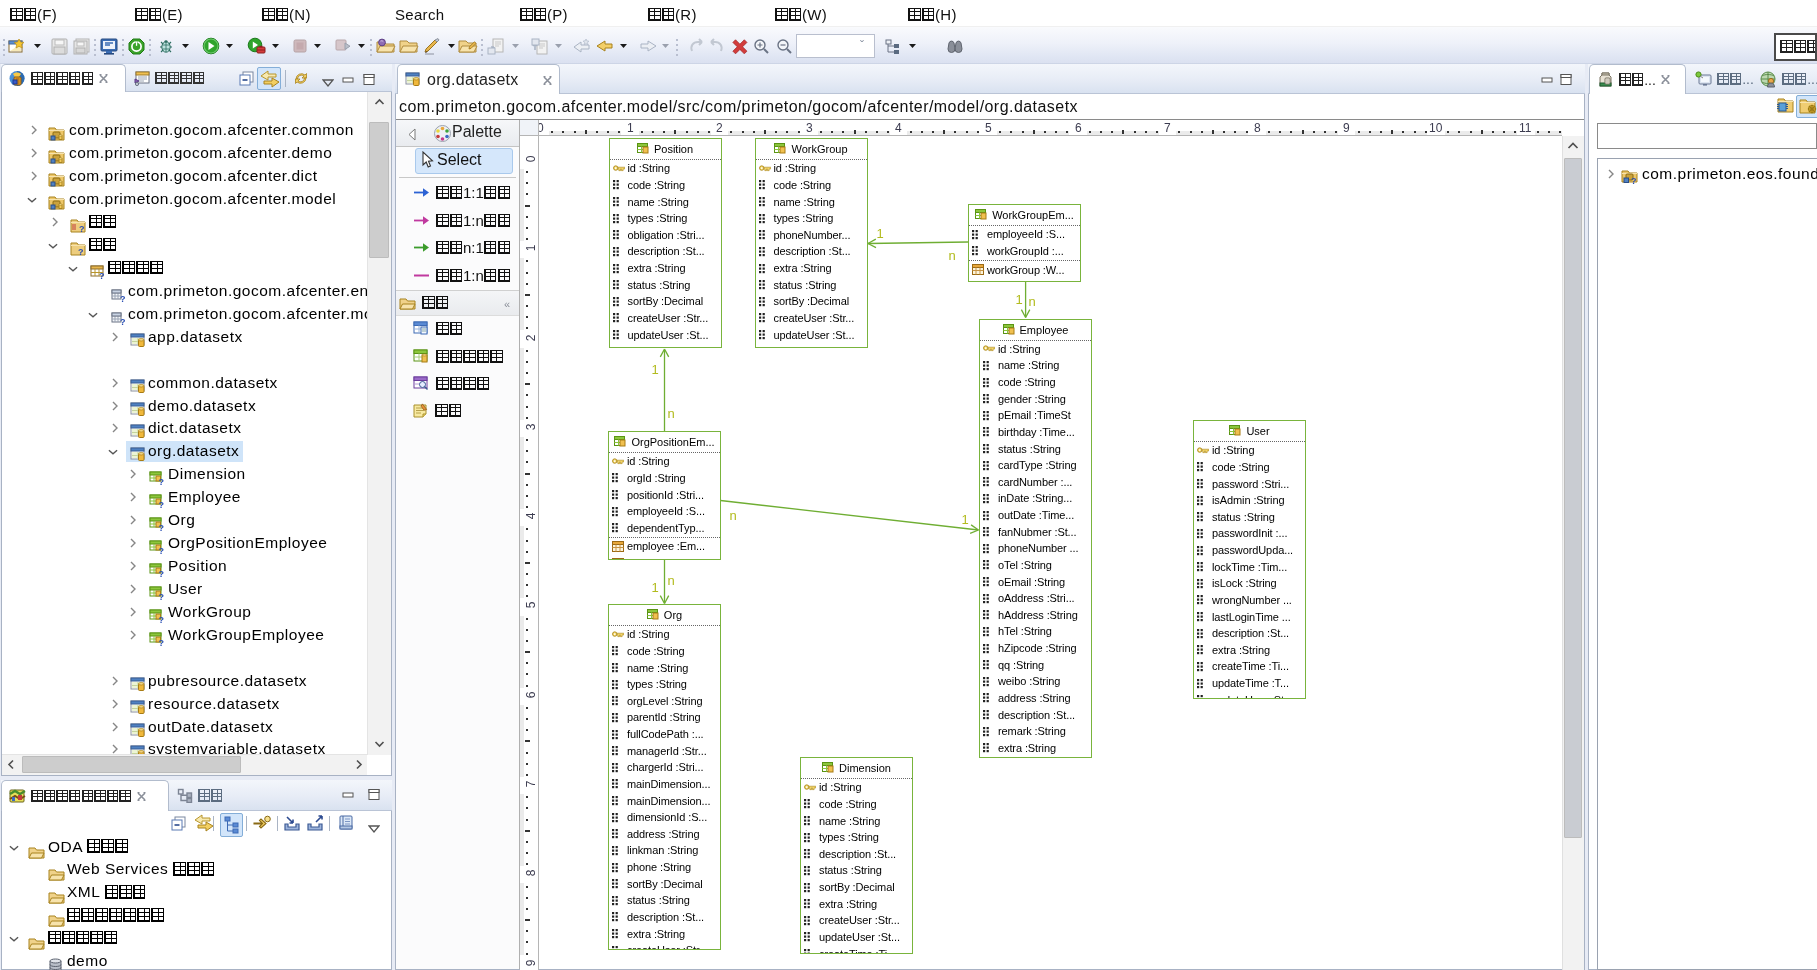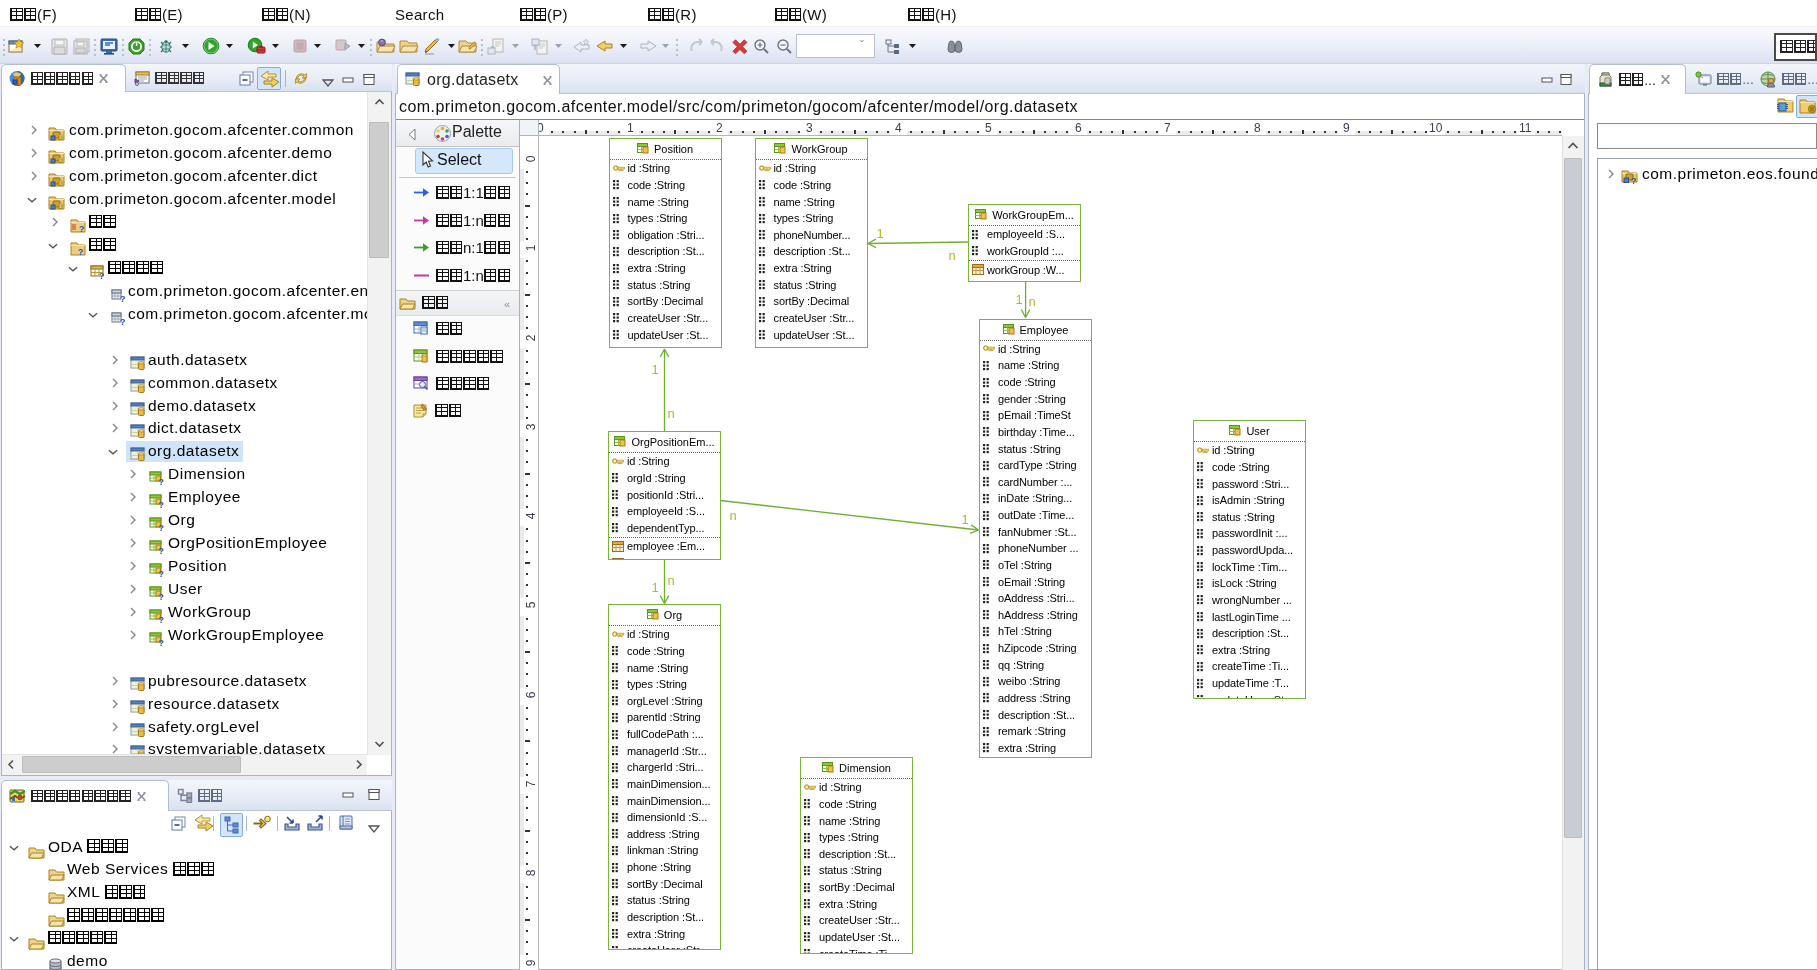--- a/index.html
+++ b/index.html
@@ -395,36 +395,36 @@
         </svg>
       </span>
       <span class="abs" style="left:108px;top:3px"><svg class="ico" width="16" height="14" viewBox="0 0 16 14">
           <rect x="2" y="2" width="9" height="9" fill="#f4f6f9" stroke="#6a7384"></rect>
           <path d="M2 5h9M5 2v9M8 2v9M2 8h9" stroke="#9aa4b4"></path>
           <rect x="2" y="2" width="9" height="3" fill="#c9d4e4" stroke="#6a7384"></rect>
           <text x="10" y="13.5" font-size="9" font-weight="bold" fill="#2c50b4">?</text>
         </svg></span>
       <span class="abs" style="left:126px">com.primeton.gocom.afcenter.model</span>
     </div>
-<div class="trow" style="left:0;top:256.6px;width:365px">
+<div class="trow" style="left:0;top:233.7px;width:365px">
       <span class="chev" style="left:108px;top:6px">
         <svg class="chev" width="10" height="10" viewBox="0 0 10 10">
           <path d="M3 1l4 4-4 4" fill="none" stroke="#868686" stroke-width="1.4"></path>
         </svg>
       </span>
       <span class="abs" style="left:128px;top:3px"><svg class="ico" width="17" height="15" viewBox="0 0 17 15">
           <rect x="1" y="1" width="13" height="11" fill="#fff" stroke="#8a909c"></rect>
           <rect x="1" y="1" width="13" height="3" fill="#4f81c2" stroke="#3a5f94"></rect>
           <path d="M2 5h11v6H2z" fill="#ecf4d4"></path>
           <path d="M2 8.5h6" stroke="#c4d49c"></path>
           <path d="M8 5v6" stroke="#c4d49c"></path>
           <rect x="8.5" y="6.5" width="5.5" height="7" rx="1" fill="#f0b83c" stroke="#a87c14"></rect>
           <ellipse cx="11.2" cy="6.8" rx="2.7" ry="1.2" fill="#f7dc8c" stroke="#a87c14" stroke-width=".7"></ellipse>
         </svg></span>
-      <span class="abs" style="left:146px">auth.datasetx</span>
+      <span class="abs" style="left:146px">app.datasetx</span>
     </div>
 <div class="trow" style="left:0;top:279.6px;width:365px">
       <span class="chev" style="left:108px;top:6px">
         <svg class="chev" width="10" height="10" viewBox="0 0 10 10">
           <path d="M3 1l4 4-4 4" fill="none" stroke="#868686" stroke-width="1.4"></path>
         </svg>
       </span>
       <span class="abs" style="left:128px;top:3px"><svg class="ico" width="17" height="15" viewBox="0 0 17 15">
           <rect x="1" y="1" width="13" height="11" fill="#fff" stroke="#8a909c"></rect>
           <rect x="1" y="1" width="13" height="3" fill="#4f81c2" stroke="#3a5f94"></rect>
@@ -650,21 +650,21 @@
       </span>
       <span class="abs" style="left:128px;top:3px"><svg class="ico" width="17" height="15" viewBox="0 0 17 15">
           <rect x="1" y="1" width="13" height="11" fill="#fff" stroke="#8a909c"></rect>
           <rect x="1" y="1" width="13" height="3" fill="#4f81c2" stroke="#3a5f94"></rect>
           <path d="M2 5h11v6H2z" fill="#ecf4d4"></path>
           <path d="M2 8.5h6" stroke="#c4d49c"></path>
           <path d="M8 5v6" stroke="#c4d49c"></path>
           <rect x="8.5" y="6.5" width="5.5" height="7" rx="1" fill="#f0b83c" stroke="#a87c14"></rect>
           <ellipse cx="11.2" cy="6.8" rx="2.7" ry="1.2" fill="#f7dc8c" stroke="#a87c14" stroke-width=".7"></ellipse>
         </svg></span>
-      <span class="abs" style="left:146px">safety.orgLevel</span>
+      <span class="abs" style="left:146px">outDate.datasetx</span>
     </div>
 <div class="trow" style="left:0;top:646.4px;width:365px">
       <span class="chev" style="left:108px;top:6px">
         <svg class="chev" width="10" height="10" viewBox="0 0 10 10">
           <path d="M3 1l4 4-4 4" fill="none" stroke="#868686" stroke-width="1.4"></path>
         </svg>
       </span>
       <span class="abs" style="left:128px;top:3px"><svg class="ico" width="17" height="15" viewBox="0 0 17 15">
           <rect x="1" y="1" width="13" height="11" fill="#fff" stroke="#8a909c"></rect>
           <rect x="1" y="1" width="13" height="3" fill="#4f81c2" stroke="#3a5f94"></rect>

